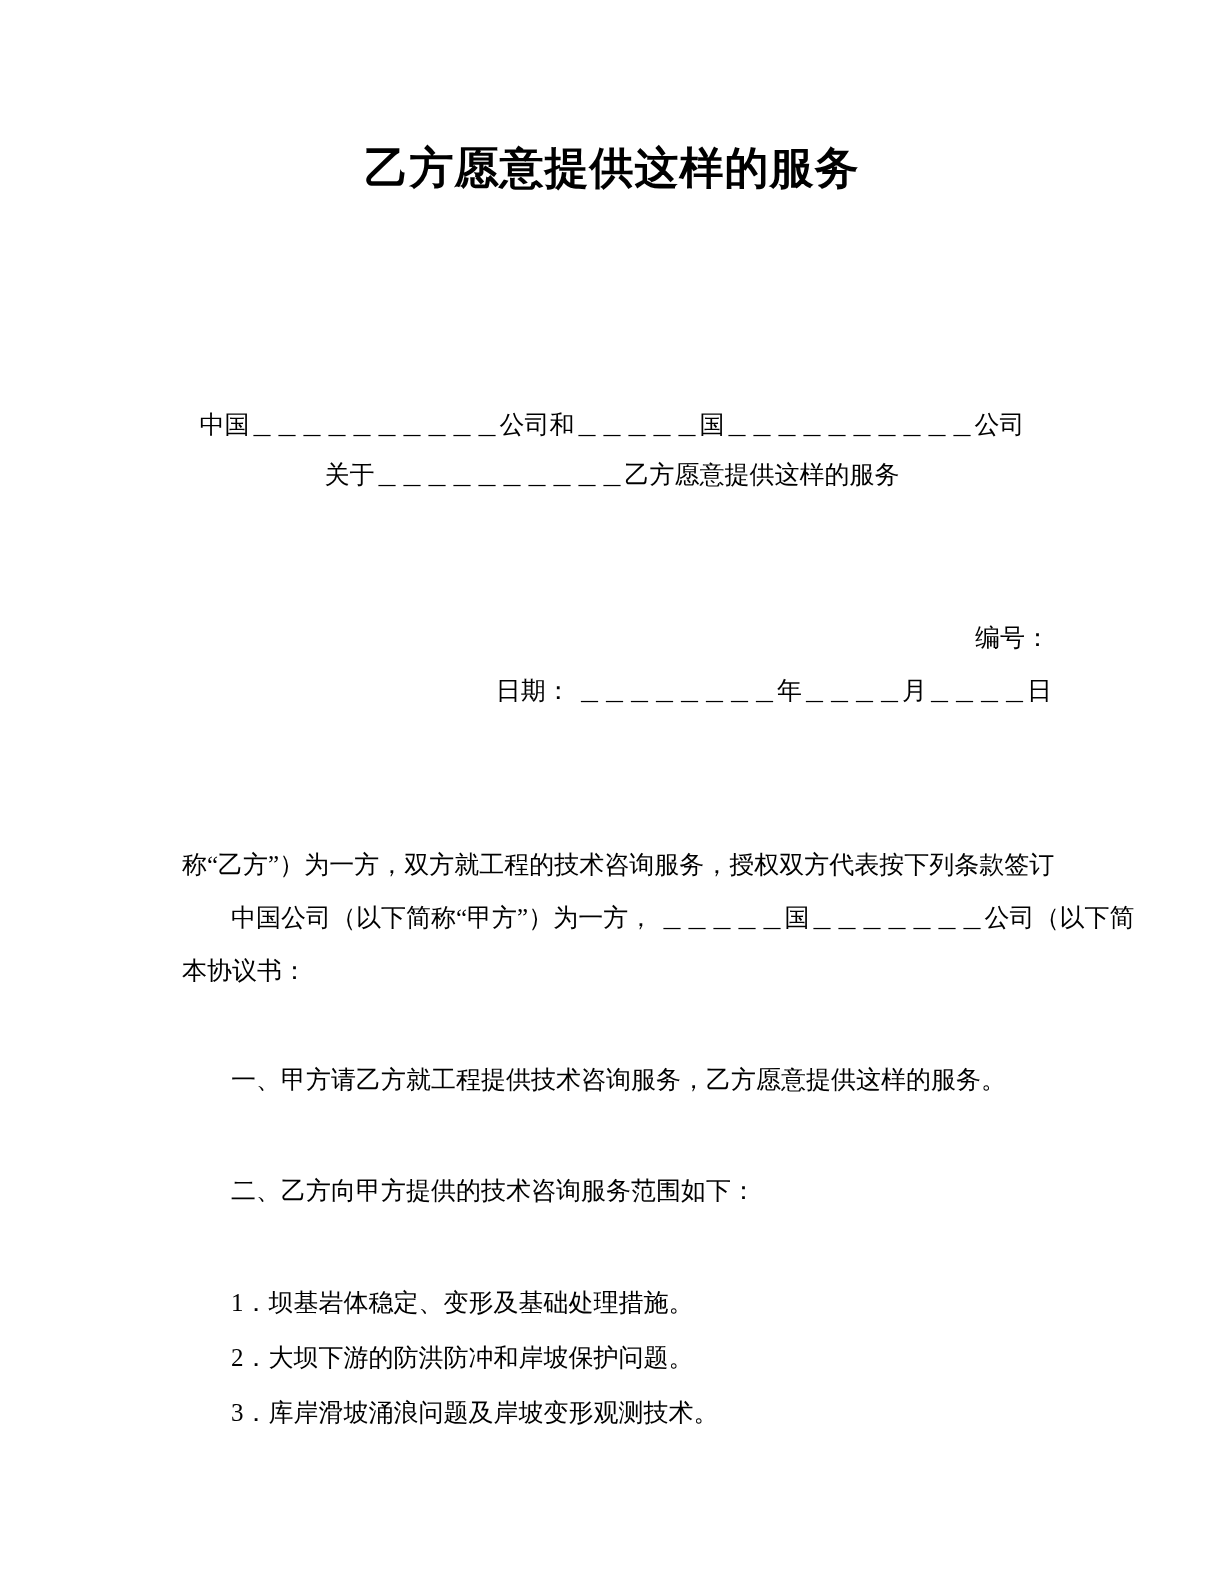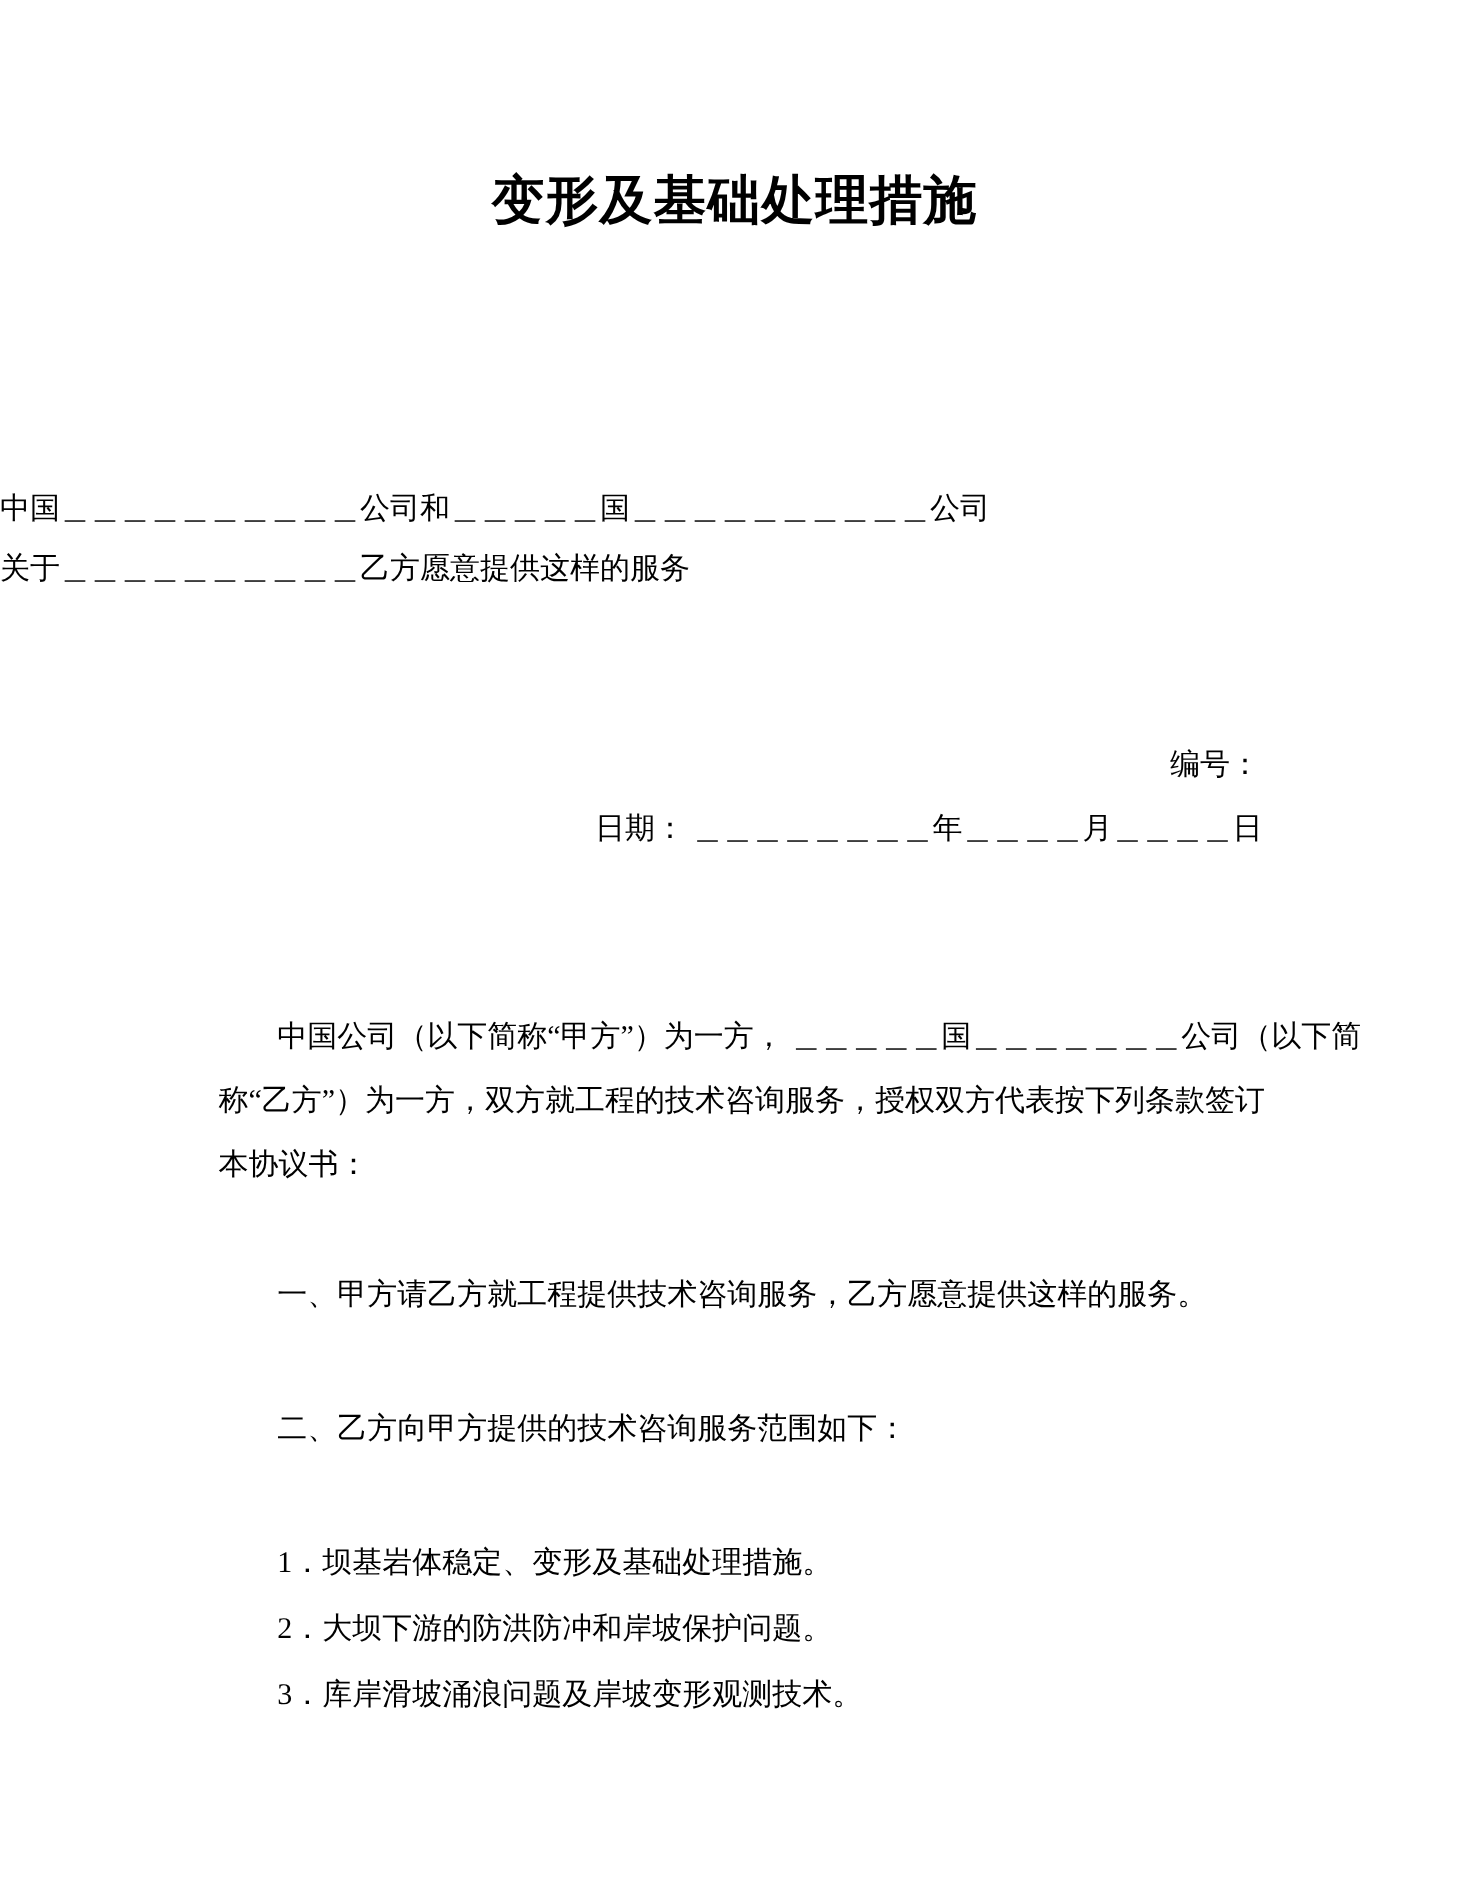--- a/index.html
+++ b/index.html
@@ -23,21 +23,21 @@
     font-family: "Liberation Sans", "DejaVu Sans", sans-serif;
     font-weight: 700;
     font-size: 44px;
     line-height: 56px;
     letter-spacing: 1px;
   }
   .center-line {
     position: absolute;
     left: 0;
     width: 100%;
-    text-align: left;
+    text-align: center;
     line-height: 50px;
     white-space: pre;
   }
   .party-line   { top: 400px; }
   .subject-line { top: 450px; }
   .right-line {
     position: absolute;
     text-align: left;
     line-height: 50px;
     white-space: pre;
@@ -65,33 +65,33 @@
   .clause-2 { top: 1164px; }
   .item-1 { top: 1276px; }
   .item-2 { top: 1331px; }
   .item-3 { top: 1386px; }
 </style>
 </head>
 <body>
 
 <div class="page">
 
-  <div class="doc-title">变形及基础处理措施</div>
+  <div class="doc-title">乙方愿意提供这样的服务</div>
 
   <div class="center-line party-line">中国＿＿＿＿＿＿＿＿＿＿公司和＿＿＿＿＿国＿＿＿＿＿＿＿＿＿＿公司</div>
 
   <div class="center-line subject-line">关于＿＿＿＿＿＿＿＿＿＿乙方愿意提供这样的服务</div>
 
   <div class="right-line number-line">编号：</div>
 
   <div class="right-line date-line">日期： ＿＿＿＿＿＿＿＿年＿＿＿＿月＿＿＿＿日</div>
 
   <div class="intro-para">
+    <div class="pline">称“乙方”）为一方，双方就工程的技术咨询服务，授权双方代表按下列条款签订</div>
     <div class="pline indent">中国公司（以下简称“甲方”）为一方， ＿＿＿＿＿国＿＿＿＿＿＿＿公司（以下简</div>
-    <div class="pline">称“乙方”）为一方，双方就工程的技术咨询服务，授权双方代表按下列条款签订</div>
     <div class="pline">本协议书：</div>
   </div>
 
   <div class="clause clause-1">一、甲方请乙方就工程提供技术咨询服务，乙方愿意提供这样的服务。</div>
 
   <div class="clause clause-2">二、乙方向甲方提供的技术咨询服务范围如下：</div>
 
   <div class="scope-item item-1">1．坝基岩体稳定、变形及基础处理措施。</div>
 
   <div class="scope-item item-2">2．大坝下游的防洪防冲和岸坡保护问题。</div>

